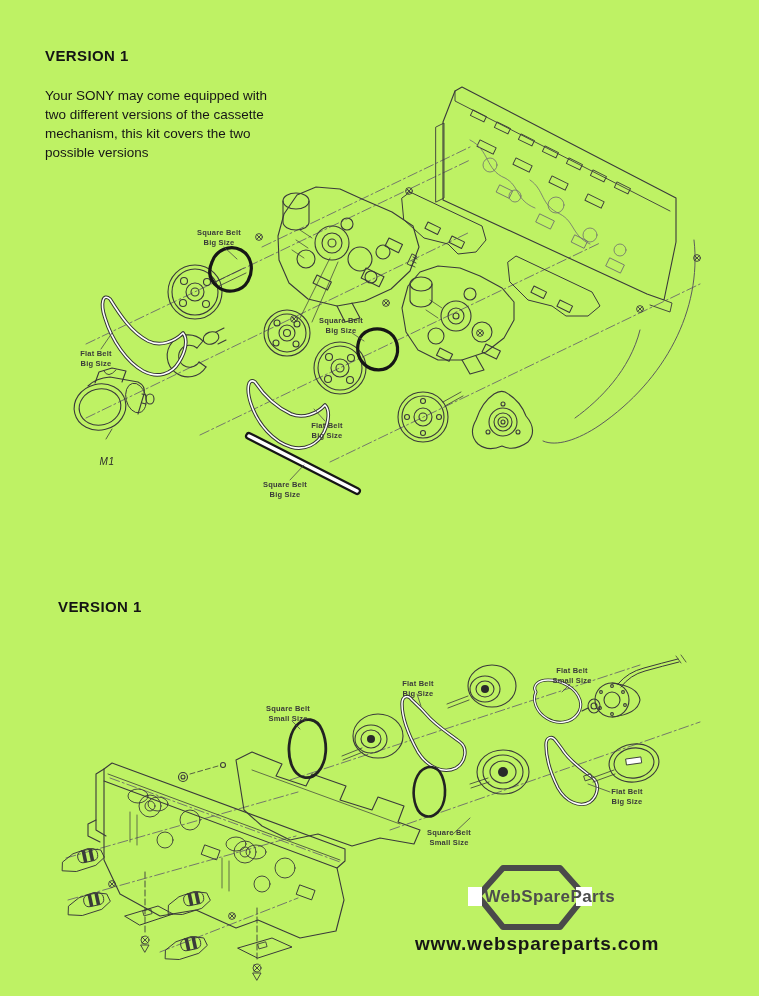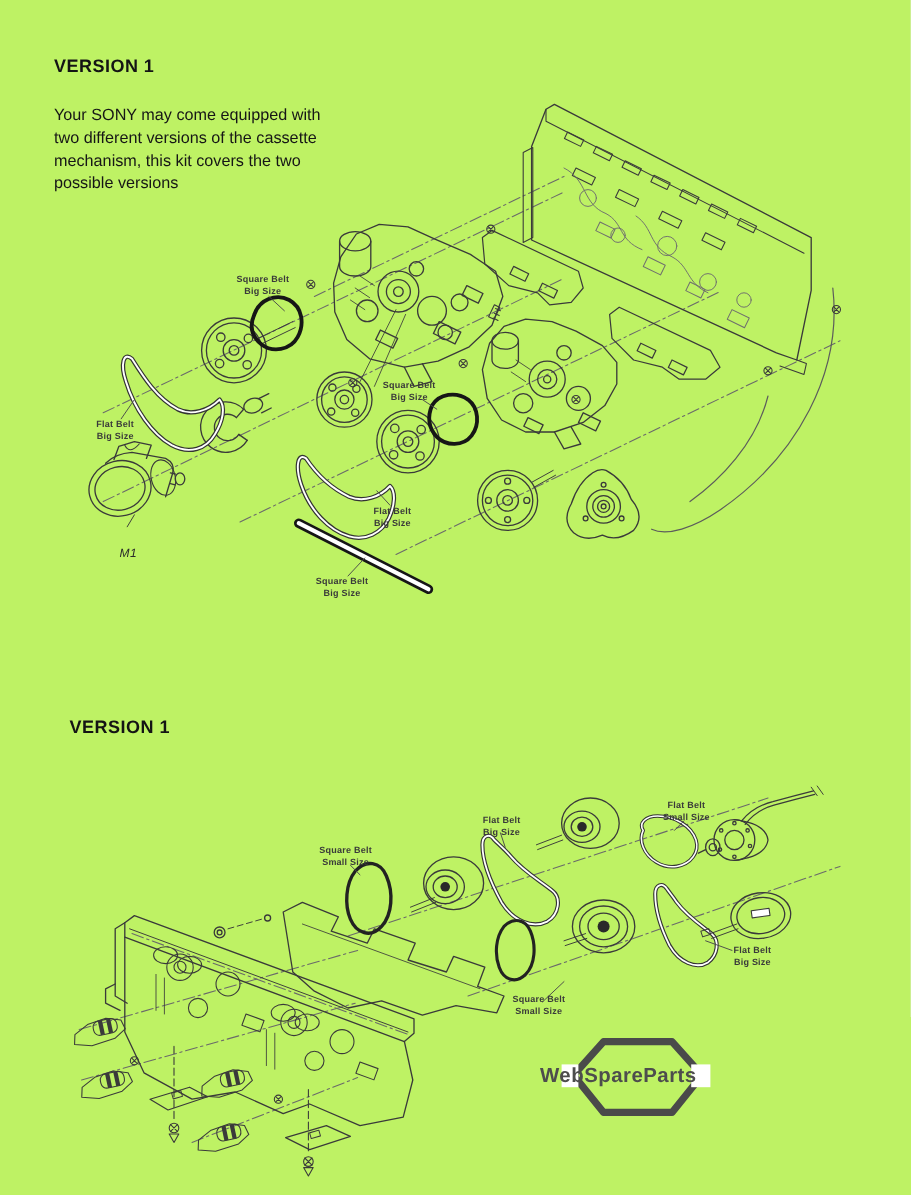--- a/index.html
+++ b/index.html
@@ -5,21 +5,21 @@
   html,body{margin:0;padding:0;background:#e8e8e8;}
   .page{position:relative;width:759px;height:996px;background:#bef264;overflow:hidden;
         font-family:"Liberation Sans","DejaVu Sans",sans-serif;color:#1c1c1c;}
   .heading{position:absolute;font-size:15px;font-weight:bold;letter-spacing:.4px;color:#141414;}
   .intro{position:absolute;left:45px;top:86px;width:330px;font-size:13.5px;font-weight:normal;
          line-height:1.42;color:#161616;white-space:pre-line;}
   .lbl{position:absolute;transform:translateX(-50%);text-align:center;font-size:7.5px;
        font-weight:bold;color:#3a3a3a;line-height:1.3;white-space:pre-line;letter-spacing:.2px;}
   .lbl.m1{font-style:italic;font-size:10px;font-weight:normal;color:#2a2a2a;letter-spacing:.5px;}
   .dsvg{position:absolute;}
-  .logo-text{position:absolute;left:450px;top:887px;width:165px;text-align:left;
+  .logo-text{position:absolute;left:450px;top:887px;width:165px;text-align:right;
              font-size:17px;font-weight:bold;color:#4d4d4d;letter-spacing:.4px;}
   .site-url{position:absolute;left:415px;top:933px;width:240px;text-align:center;
             font-size:19px;font-weight:bold;color:#161616;letter-spacing:.8px;}
 </style>
 </head>
 <body>
 
 <div class="page">
 
   <div class="heading" style="left:45px;top:47px;">VERSION 1</div>
@@ -419,14 +419,15 @@
 Big Size</div>
   <div class="lbl" style="left:449px;top:828px;">Square Belt
 Small Size</div>
 
   <svg class="dsvg" style="left:465px;top:858px;" width="135" height="80" viewBox="465 858 135 80">
     <polygon points="478,896 503,868 560,868 585,896 560,927 503,927" fill="none" stroke="#4a4a4a" stroke-width="6" stroke-linejoin="round"></polygon>
     <rect x="468" y="887" width="14" height="19" fill="#ffffff" stroke="none"></rect>
     <rect x="576" y="887" width="16" height="19" fill="#ffffff" stroke="none"></rect>
   </svg>
   <div class="logo-text">WebSpareParts</div>
+  <div class="site-url">www.webspareparts.com</div>
 
 </div>
 
 </body></html>

